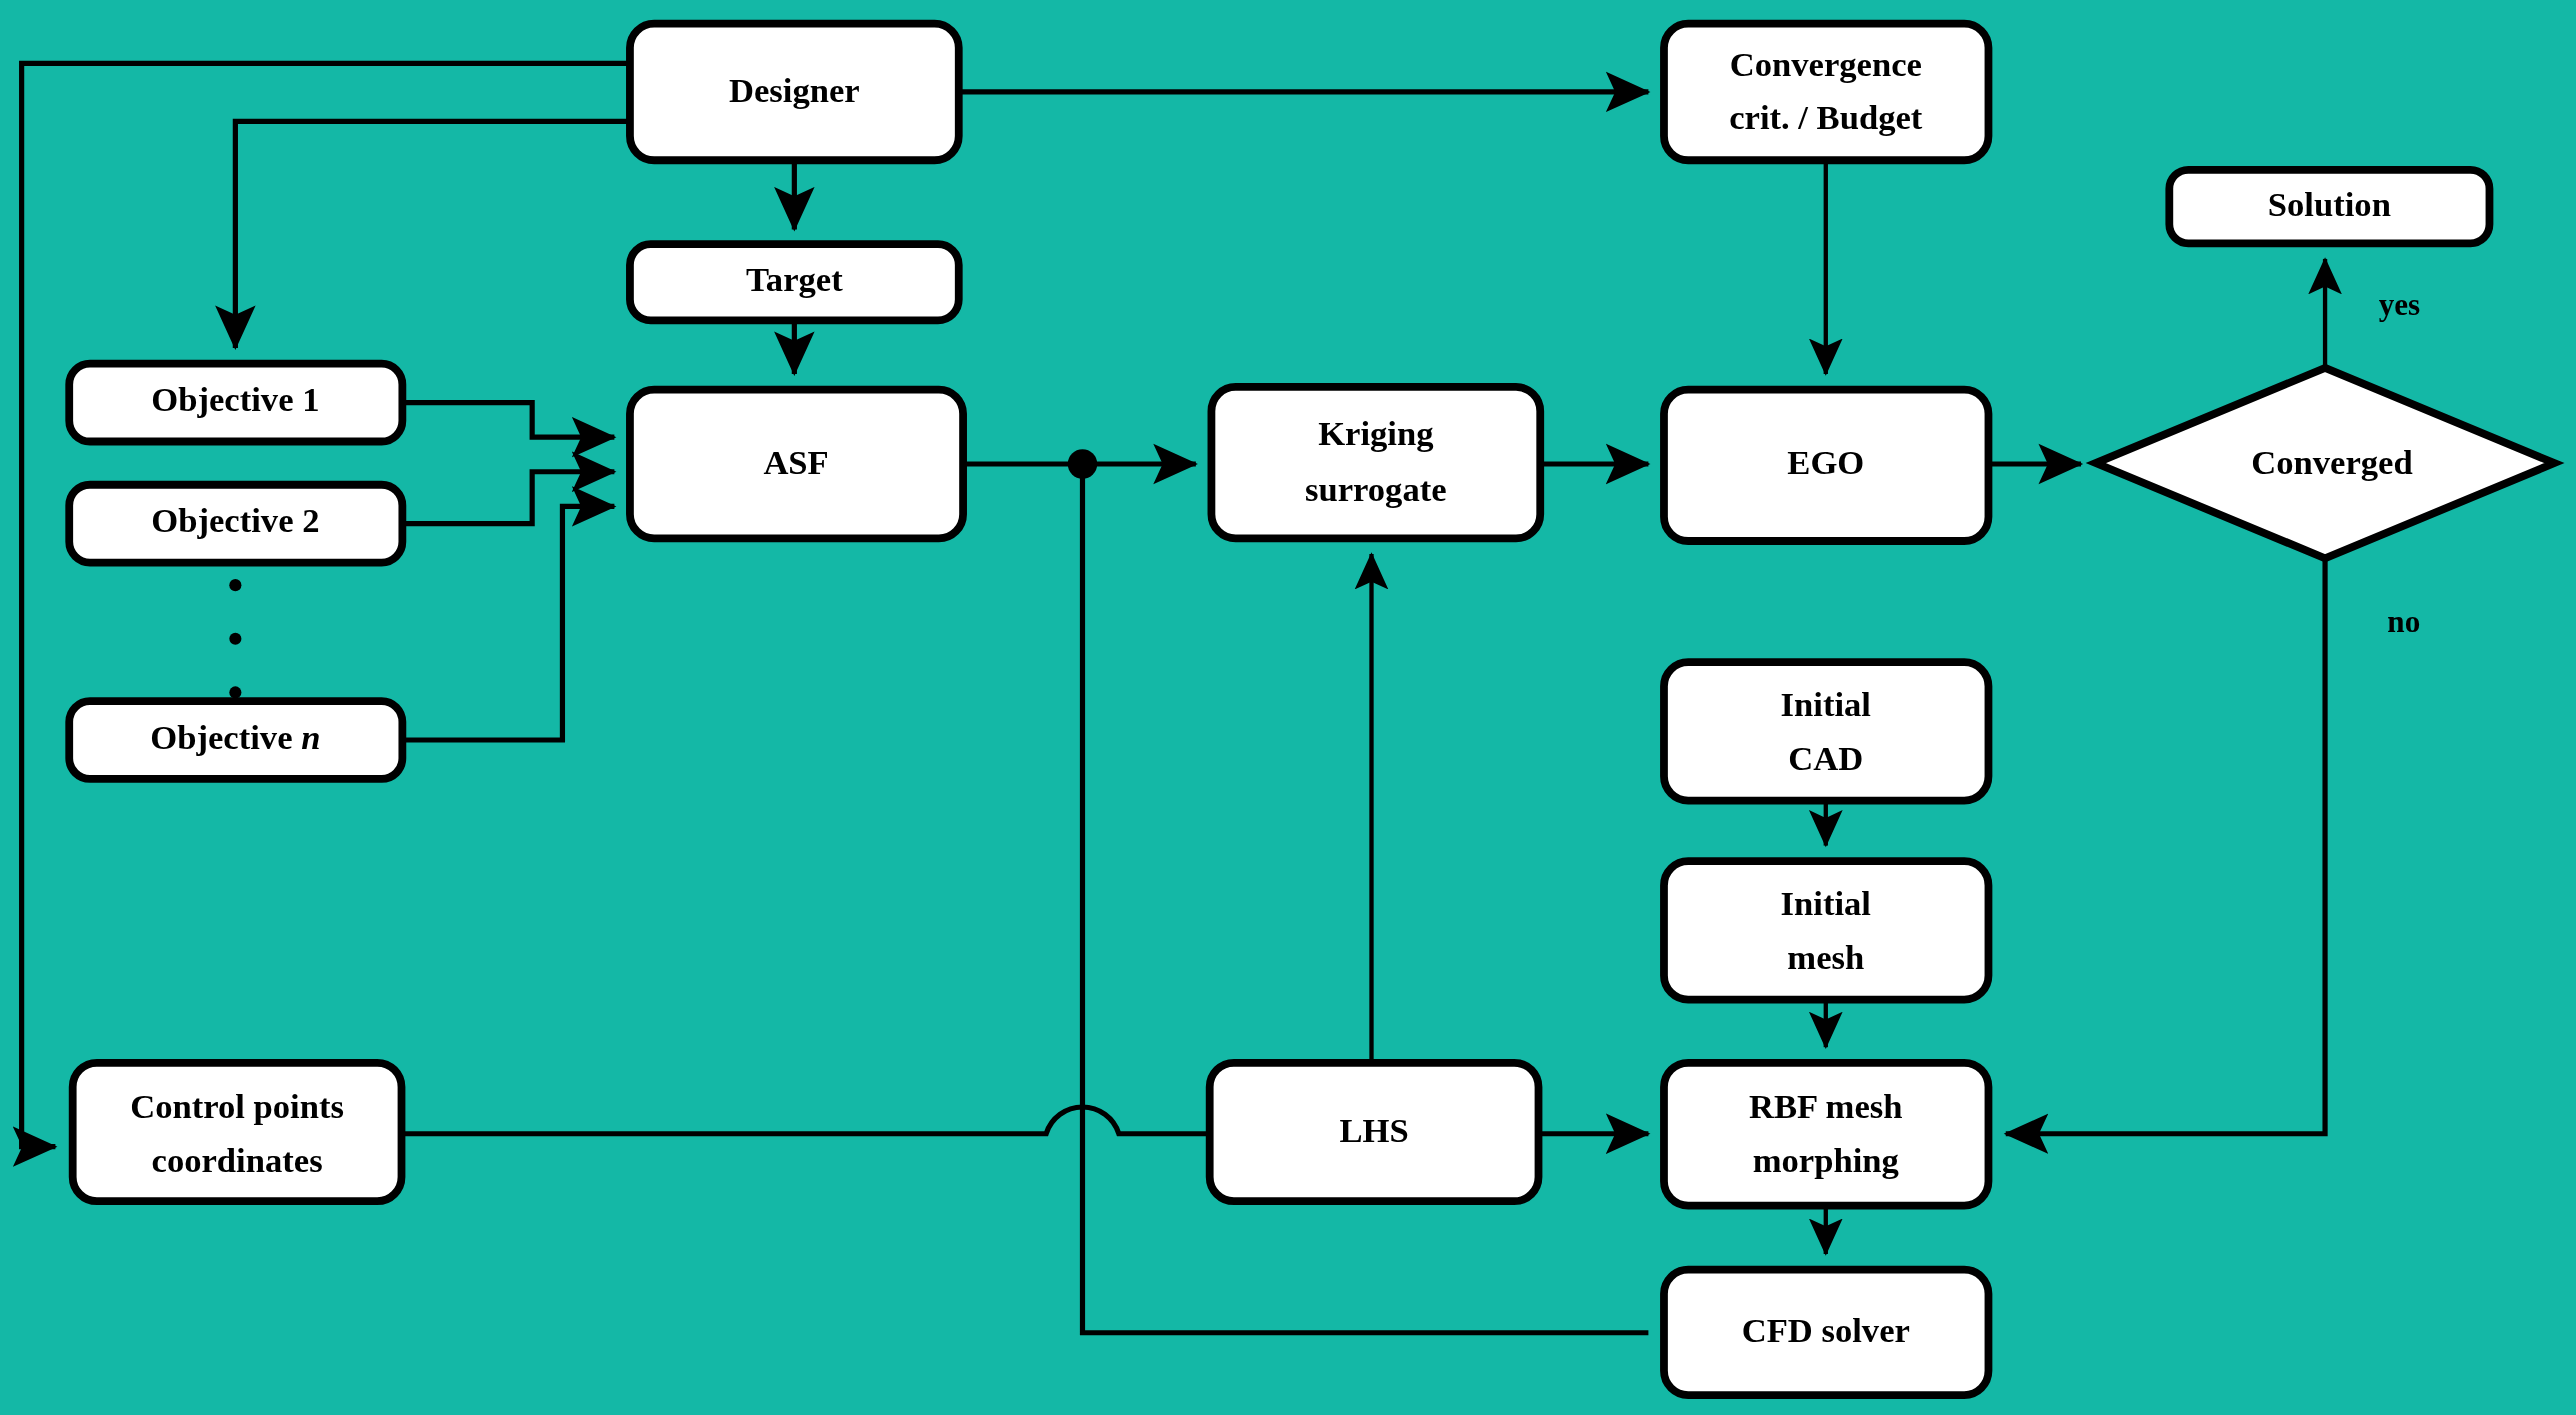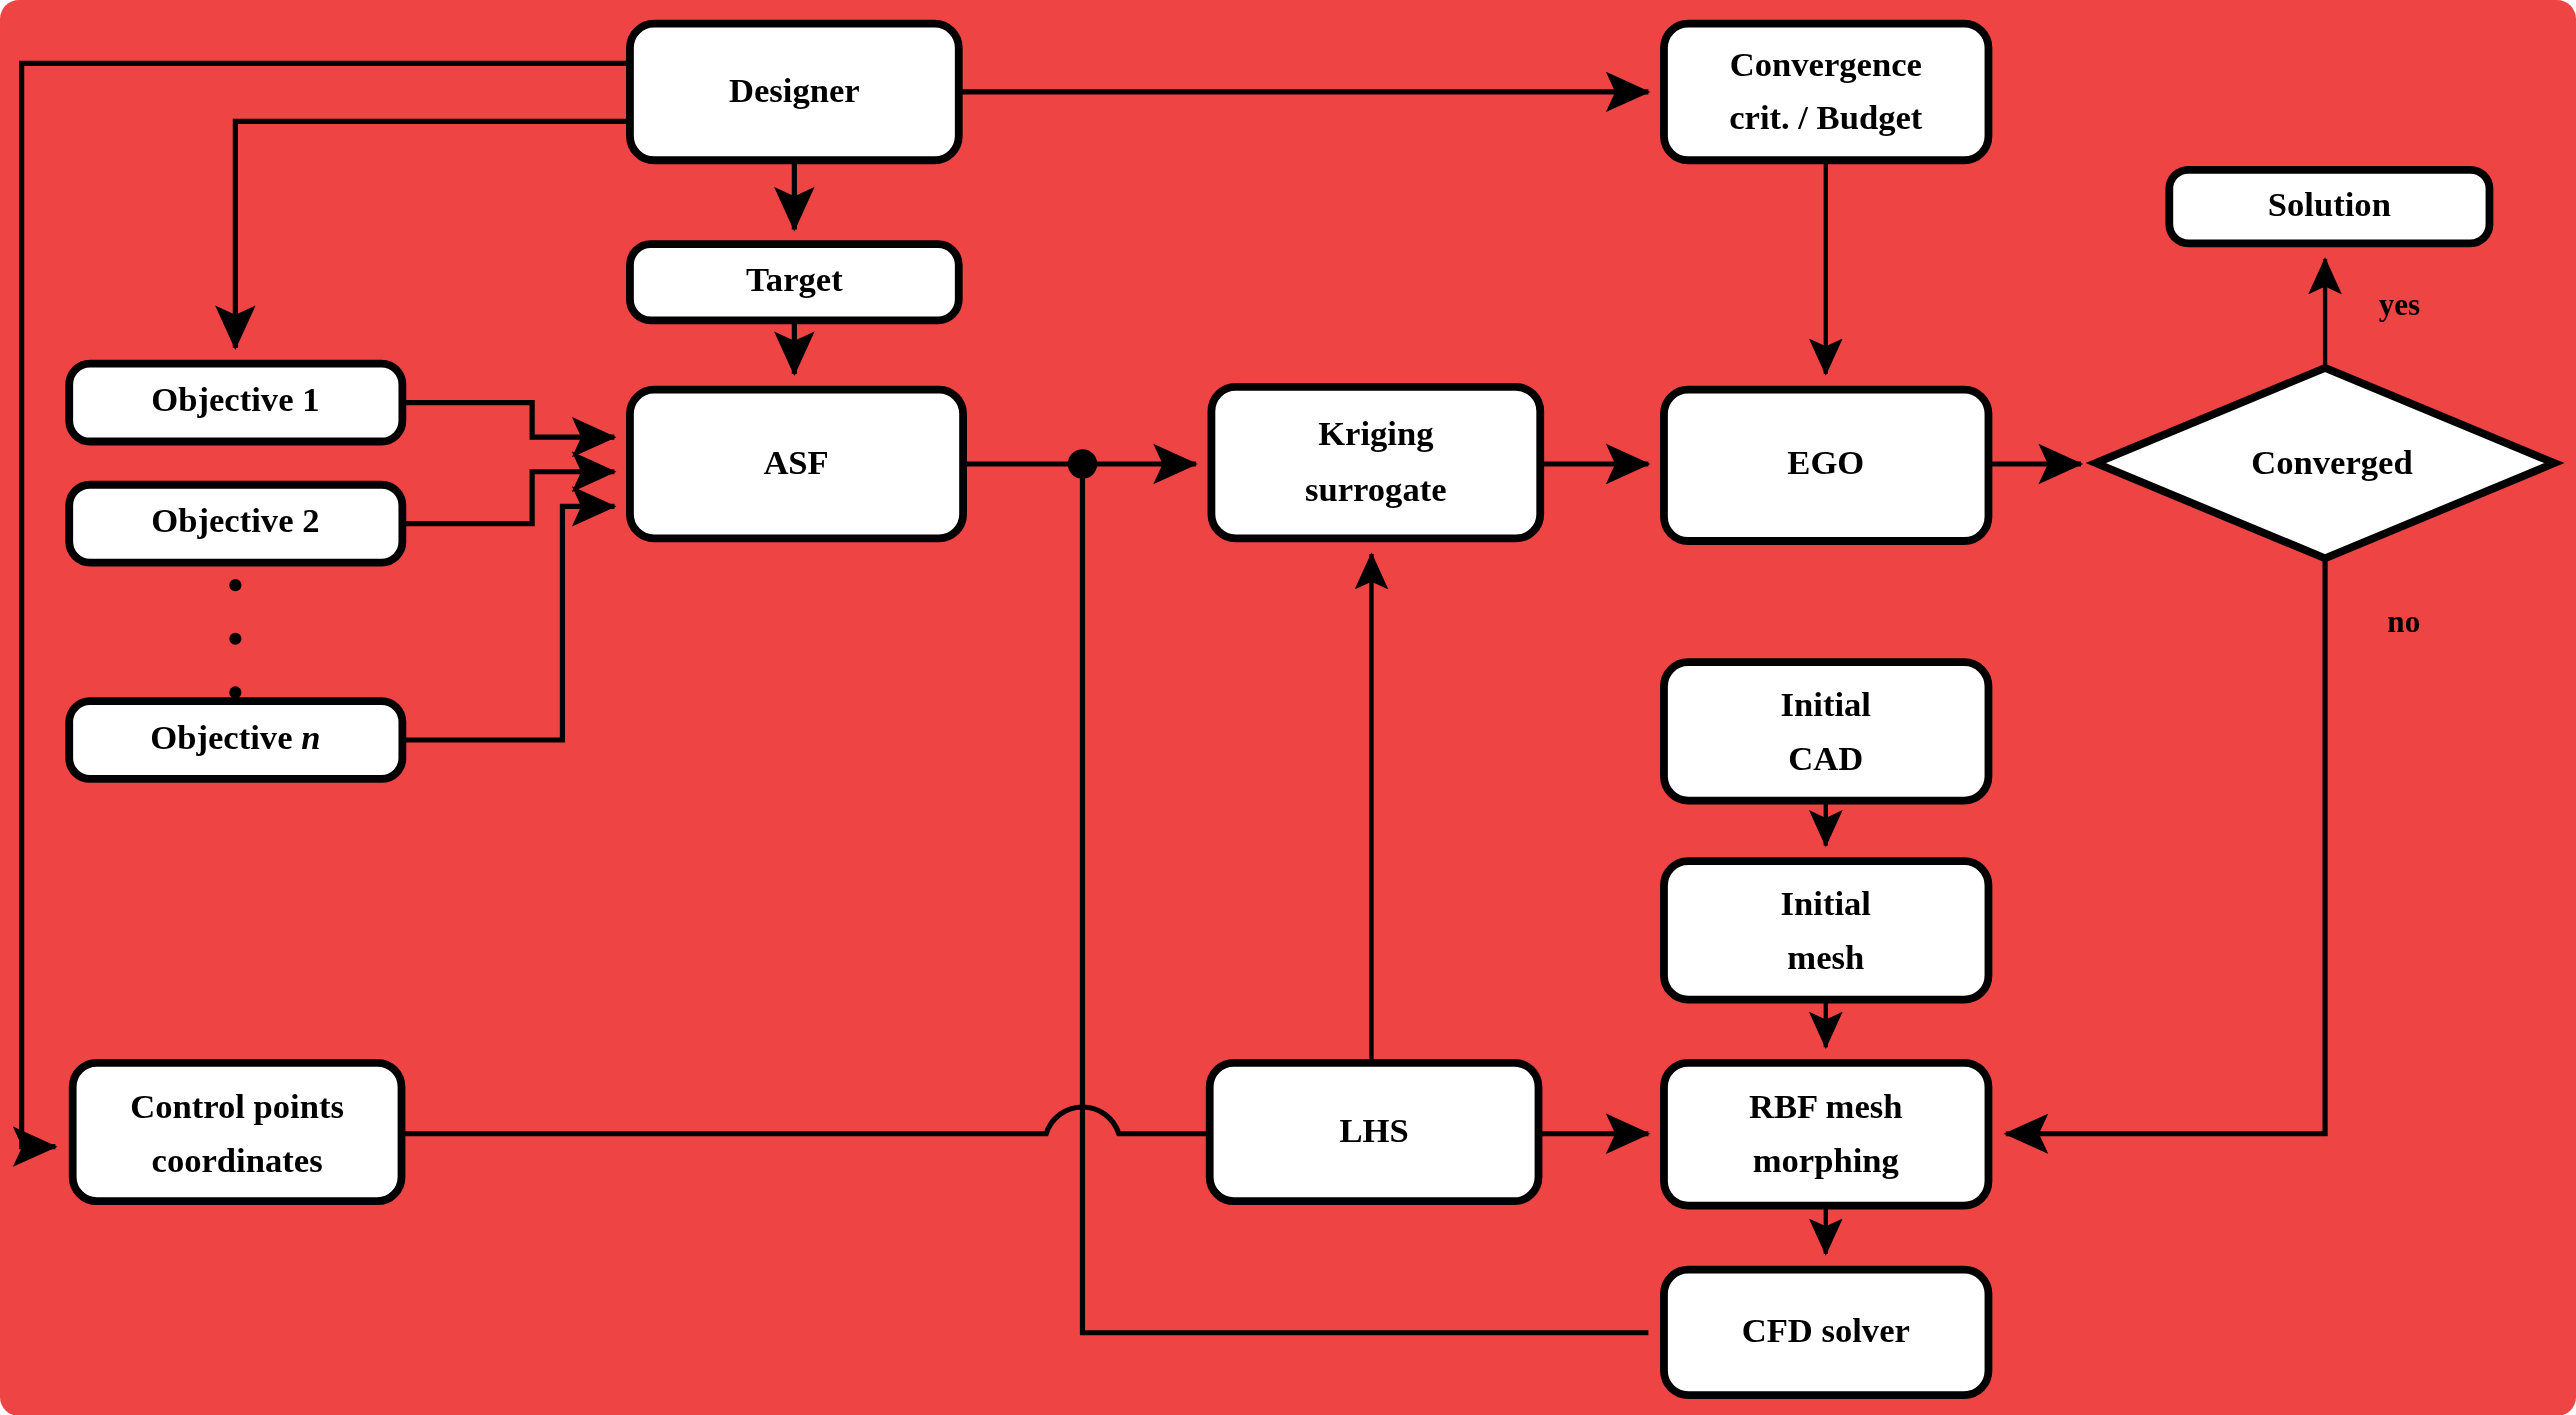--- a/index.html
+++ b/index.html
@@ -4,23 +4,22 @@
 <style>
   html, body {
     margin: 0;
     padding: 0;
     background: #ffffff;
   }
   #canvas {
     position: relative;
     width: 2576px;
     height: 1416px;
-    background: #ef4444;
+    background: #14b8a6;
     font-family: "Liberation Serif", "DejaVu Serif", serif;
-    border-radius: 19px;
   }
   svg.flow {
     position: absolute;
     inset: 0;
     width: 2576px;
     height: 1416px;
   }
   .node-rect {
     fill: #ffffff;
     stroke: #000000;

